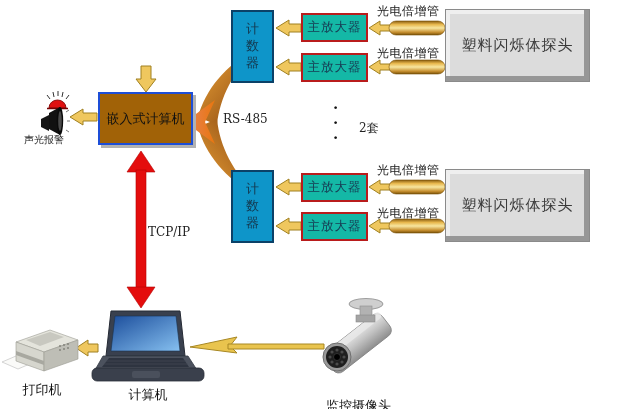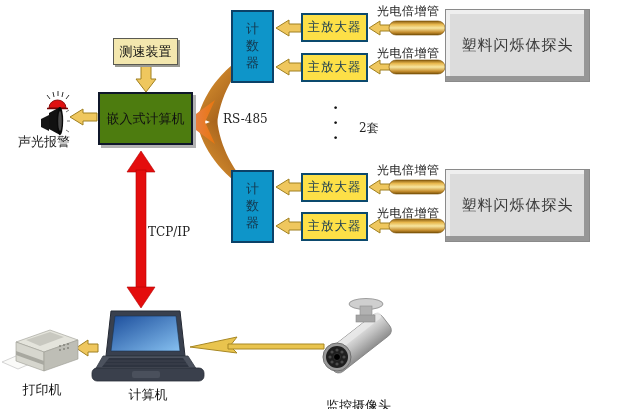--- a/index.html
+++ b/index.html
@@ -1,25 +1,25 @@
 <!DOCTYPE html>
 <html><head>
 <meta charset="utf-8">
 <style>
   html,body{margin:0;padding:0;background:#fff;}
   #canvas{position:relative;width:623px;height:409px;background:#ffffff;overflow:hidden;
           font-family:"DejaVu Serif","Liberation Serif",serif;}
   #gfx{position:absolute;left:0;top:0;z-index:1;}
   .abs{position:absolute;z-index:2;box-sizing:border-box;}
-  .lbl{color:#1c1c1c;font-size:13px;white-space:nowrap;}
+  .lbl{color:#1c1c1c;font-size:10px;white-space:nowrap;}
   .yellow-box{background:#F3E7AE;border:1px solid #5a5a52;box-shadow:2px 2px 0 #9a9a92;
               display:flex;align-items:center;justify-content:center;font-size:13px;color:#111;}
-  .white-box{background:#4d7c0f;border:2px solid #0f172a;box-shadow:3px 3px 0 #b2b2b2;
+  .white-box{background:#a16207;border:2px solid #1d4ed8;box-shadow:3px 3px 0 #b2b2b2;
              display:flex;align-items:center;justify-content:center;font-size:13px;color:#111;}
-  .blue-box{background:#fde047;border:2px solid #0c4a6e;display:flex;align-items:center;
+  .blue-box{background:#14b8a6;border:2px solid #b91c1c;display:flex;align-items:center;
             justify-content:center;color:#173a52;font-size:12.5px;letter-spacing:1px;}
   .counter-box{background:#0E95C9;border:2px solid #0B4168;color:#14374e;}
   .counter-text{width:16px;margin:8px auto 0;line-height:17px;font-size:13px;text-align:center;word-break:break-all;}
   .probe-box{background:#DCDCDC;border:1px solid #8a8a8a;
              box-shadow:inset -5px -5px 0 #979797,inset 4px 4px 0 #efefef;
              display:flex;align-items:center;justify-content:center;font-size:15px;color:#3a3a3a;letter-spacing:1px;}
   .pmt-lbl{font-size:12px;color:#222;letter-spacing:.5px;white-space:nowrap;}
   .link-lbl{font-size:12px;color:#222;white-space:nowrap;}
   .dots{white-space:pre-line;font-size:15px;line-height:15px;color:#111;font-weight:bold;}
   .dev-lbl{font-size:13px;color:#111;white-space:nowrap;}
@@ -165,23 +165,20 @@
         <circle cx="342" cy="362" r="1.6"></circle>
           <circle cx="337" cy="364" r="1.6"></circle>
           <circle cx="332" cy="362" r="1.6"></circle>
         <circle cx="330" cy="357" r="1.6"></circle>
           <circle cx="332" cy="352" r="1.6"></circle>
       </g>
       <circle cx="337" cy="357" r="3.5" fill="#000" stroke="#3a3a3a" stroke-width="0.8"></circle>
     </g>
   </svg>
 
-  <div class="abs yellow-box" style="left:113px;top:38px;width:65px;height:27px;">
-    <span>测速装置</span>
-  </div>
 
   <div class="abs white-box" style="left:98px;top:92px;width:95px;height:53px;">
     <span>嵌入式计算机</span>
   </div>
 
   <div class="abs lbl" style="left:6px;top:133px;width:76px;text-align:center;">声光报警</div>
 
   <div class="abs counter-box" style="left:231px;top:10px;width:43px;height:73px;">
     <div class="counter-text">计数器</div>
   </div>

